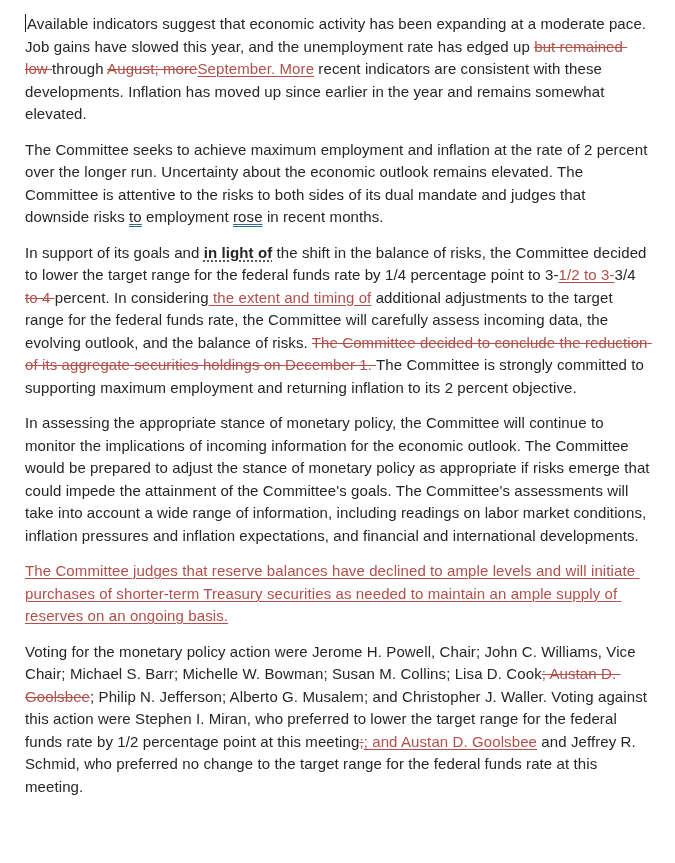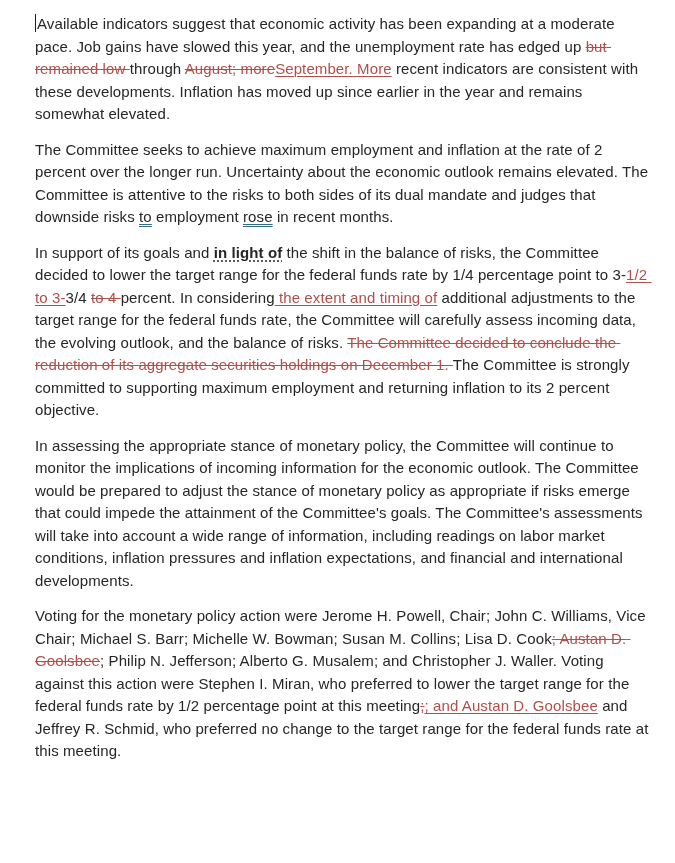--- a/index.html
+++ b/index.html
@@ -6,21 +6,21 @@
     margin: 0;
     padding: 0;
     background: #ffffff;
   }
   .page {
     position: relative;
     width: 675px;
     height: 863px;
     background: var(--page-bg, #ffffff);
     box-sizing: border-box;
-    padding: 13px 25px 0 35px;
+    padding: 13px 25px 0 25px;
     overflow: hidden;
     font-family: "Liberation Sans", "DejaVu Sans", sans-serif;
     font-size: 15px;
     line-height: 22.5px;
     color: var(--text-color, #262626);
     letter-spacing: 0.1px;
   }
   p.para {
     margin: 0 0 13px 0;
   }
@@ -58,15 +58,16 @@
 </style>
 </head>
 <body>
 
 <div class="page">
   <div>
       <p class="para"><span class="caret"></span><span class="run">Available indicators suggest that economic activity has been expanding at a moderate pace. Job gains have slowed this year, and the unemployment rate has edged up </span><span class="run del">but remained low </span><span class="run">through </span><span class="run del">August; more</span><span class="run ins">September. More</span><span class="run"> recent indicators are consistent with these developments. Inflation has moved up since earlier in the year and remains somewhat elevated.</span></p>
       <p class="para"><span class="run">The Committee seeks to achieve maximum employment and inflation at the rate of 2 percent over the longer run. Uncertainty about the economic outlook remains elevated. The Committee is attentive to the risks to both sides of its dual mandate and judges that downside risks </span><span class="run dbl">to</span><span class="run"> employment </span><span class="run dbl">rose</span><span class="run"> in recent months.</span></p>
       <p class="para"><span class="run">In support of its goals and </span><span class="run dot">in light of</span><span class="run"> the shift in the balance of risks, the Committee decided to lower the target range for the federal funds rate by 1/4 percentage point to 3-</span><span class="run ins">1/2 to 3-</span><span class="run">3/4 </span><span class="run del">to 4 </span><span class="run">percent. In considering</span><span class="run ins"> the extent and timing of</span><span class="run"> additional adjustments to the target range for the federal funds rate, the Committee will carefully assess incoming data, the evolving outlook, and the balance of risks. </span><span class="run del">The Committee decided to conclude the reduction of its aggregate securities holdings on December 1. </span><span class="run">The Committee is strongly committed to supporting maximum employment and returning inflation to its 2 percent objective.</span></p>
       <p class="para"><span class="run">In assessing the appropriate stance of monetary policy, the Committee will continue to monitor the implications of incoming information for the economic outlook. The Committee would be prepared to adjust the stance of monetary policy as appropriate if risks emerge that could impede the attainment of the Committee's goals. The Committee's assessments will take into account a wide range of information, including readings on labor market conditions, inflation pressures and inflation expectations, and financial and international developments.</span></p>
+      <p class="para"><span class="run ins">The Committee judges that reserve balances have declined to ample levels and will initiate purchases of shorter-term Treasury securities as needed to maintain an ample supply of reserves on an ongoing basis.</span></p>
       <p class="para"><span class="run">Voting for the monetary policy action were Jerome H. Powell, Chair; John C. Williams, Vice Chair; Michael S. Barr; Michelle W. Bowman; Susan M. Collins; Lisa D. Cook</span><span class="run del">; Austan D. Goolsbee</span><span class="run">; Philip N. Jefferson; Alberto G. Musalem; and Christopher J. Waller. Voting against this action were Stephen I. Miran, who preferred to lower the target range for the federal funds rate by 1/2 percentage point at this meeting</span><span class="run del">;</span><span class="run ins">; and Austan D. Goolsbee</span><span class="run"> and Jeffrey R. Schmid, who preferred no change to the target range for the federal funds rate at this meeting.</span></p>
     </div>
 </div>
 
 </body></html>

